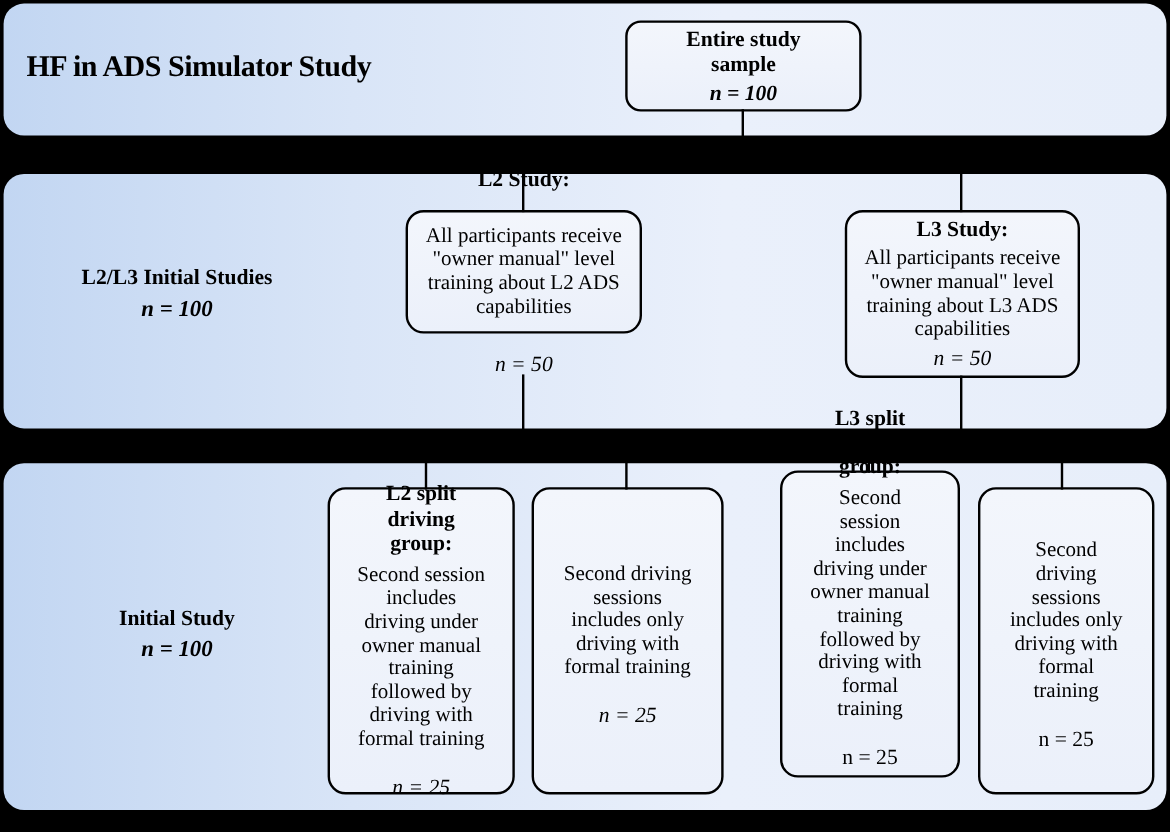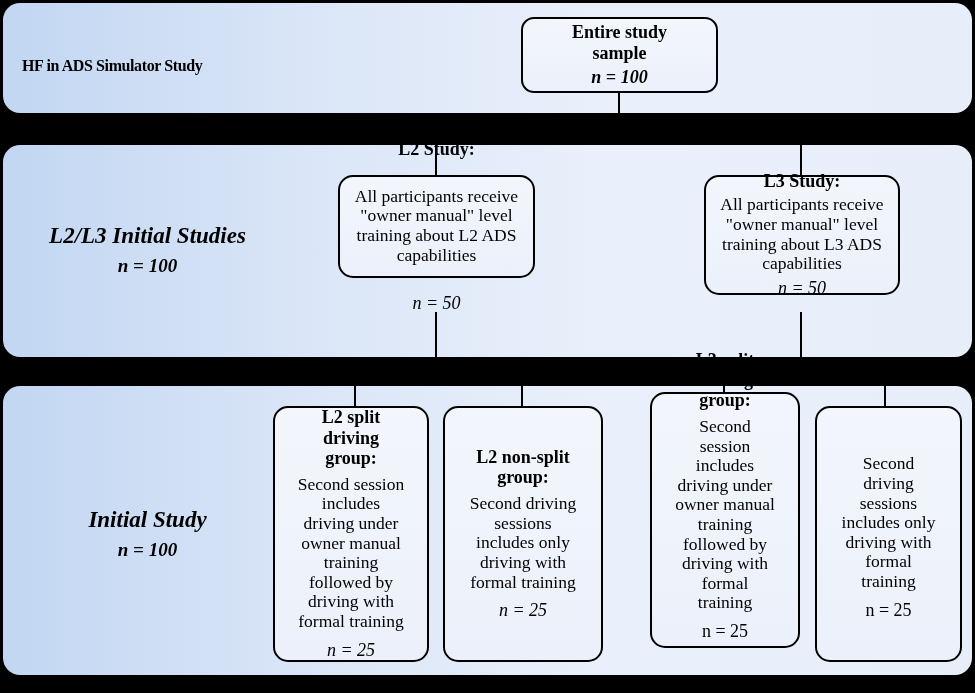--- a/index.html
+++ b/index.html
@@ -18,29 +18,29 @@
   .vline{position:absolute;width:2px;background:#000;}
   .node{
     position:absolute;
     background:linear-gradient(180deg,#f3f6fc 0%,#ebf0fa 100%);
     border:2.5px solid #000;border-radius:15px;
     display:flex;flex-direction:column;align-items:center;justify-content:center;
     text-align:center;box-sizing:border-box;padding:4px 21px;
   }
   .node-title{font-weight:bold;font-size:18px;line-height:1.12;}
   .node-body{font-size:17.5px;line-height:1.12;margin-top:7px;}
-  .node-n{font-size:18px;margin-top:8px;}
+  .node-n{font-size:18px;margin-top:20px;}
   .italic{font-style:italic;font-family:Liberation Serif, serif;}
   .bold-italic{font-weight:bold;font-style:italic;}
   .main-title{
-    position:absolute;left:22px;top:57px;
-    font-size:16px;font-weight:bold;letter-spacing:-0.4px;
+    position:absolute;left:22px;top:42px;
+    font-size:25px;font-weight:bold;letter-spacing:-0.4px;
   }
   .band-label-block{position:absolute;left:10px;width:275px;text-align:center;}
-  .bl-line1{font-size:23px;font-weight:bold;line-height:1.55;font-style:italic;}
+  .bl-line1{font-size:18px;font-weight:bold;line-height:1.55;}
   .bl-line2{font-size:19px;font-weight:bold;font-style:italic;line-height:1.3;}
   .lbl-mid{top:218px;}
   .lbl-bot{top:502px;}
 </style>
 </head>
 <body>
 
 <div id="canvas">
 
   <div class="band band-top"></div>
@@ -73,34 +73,33 @@
     <div class="node-title">Entire study sample</div>
     <div class="node-n bold-italic" style="margin-top:4px;">n = 100</div>
   </div>
 
   <div class="node" style="left:338px;top:175px;width:197px;height:103px;padding:2px 4px;gap:24px;">
     <div class="node-title">L2 Study:</div>
     <div class="node-body" style="margin-top:4px;">All participants receive "owner manual" level training about L2 ADS capabilities</div>
     <div class="node-n italic" style="margin-top:4px;">n = 50</div>
   </div>
 
-  <div class="node" style="left:704px;top:175px;width:196px;height:120px;padding:0 4px;">
+  <div class="node" style="left:704px;top:175px;width:196px;height:140px;padding:0 4px;">
     <div class="node-title">L3 Study:</div>
     <div class="node-body" style="margin-top:4px;">All participants receive "owner manual" level training about L3 ADS capabilities</div>
     <div class="node-n italic" style="margin-top:4px;">n = 50</div>
   </div>
 
   <div class="node" style="left:273px;top:406px;width:156px;height:256px;">
     <div class="node-title">L2 split driving group:</div>
     <div class="node-body">Second session includes driving under owner manual training followed by driving with formal training</div>
     <div class="node-n italic">n = 25</div>
   </div>
 
   <div class="node" style="left:443px;top:406px;width:160px;height:256px;">
-    <div class="node-title">L2 non-split group:</div>
     <div class="node-body">Second driving sessions includes only driving with formal training</div>
     <div class="node-n italic">n = 25</div>
   </div>
 
   <div class="node" style="left:650px;top:392px;width:150px;height:256px;justify-content:flex-end;">
     <div class="node-title">L3 split driving group:</div>
     <div class="node-body">Second session includes driving under owner manual training followed by driving with formal training</div>
     <div class="node-n">n = 25</div>
   </div>
 

